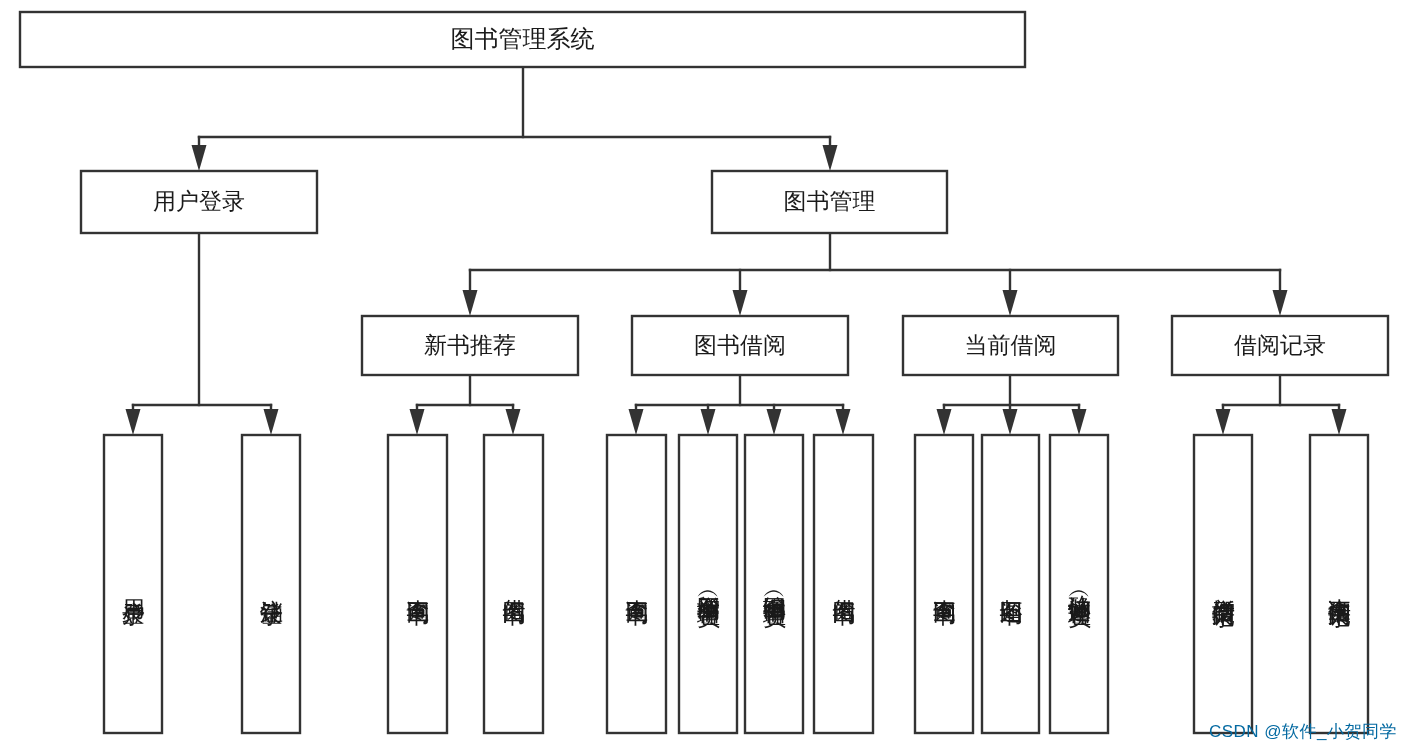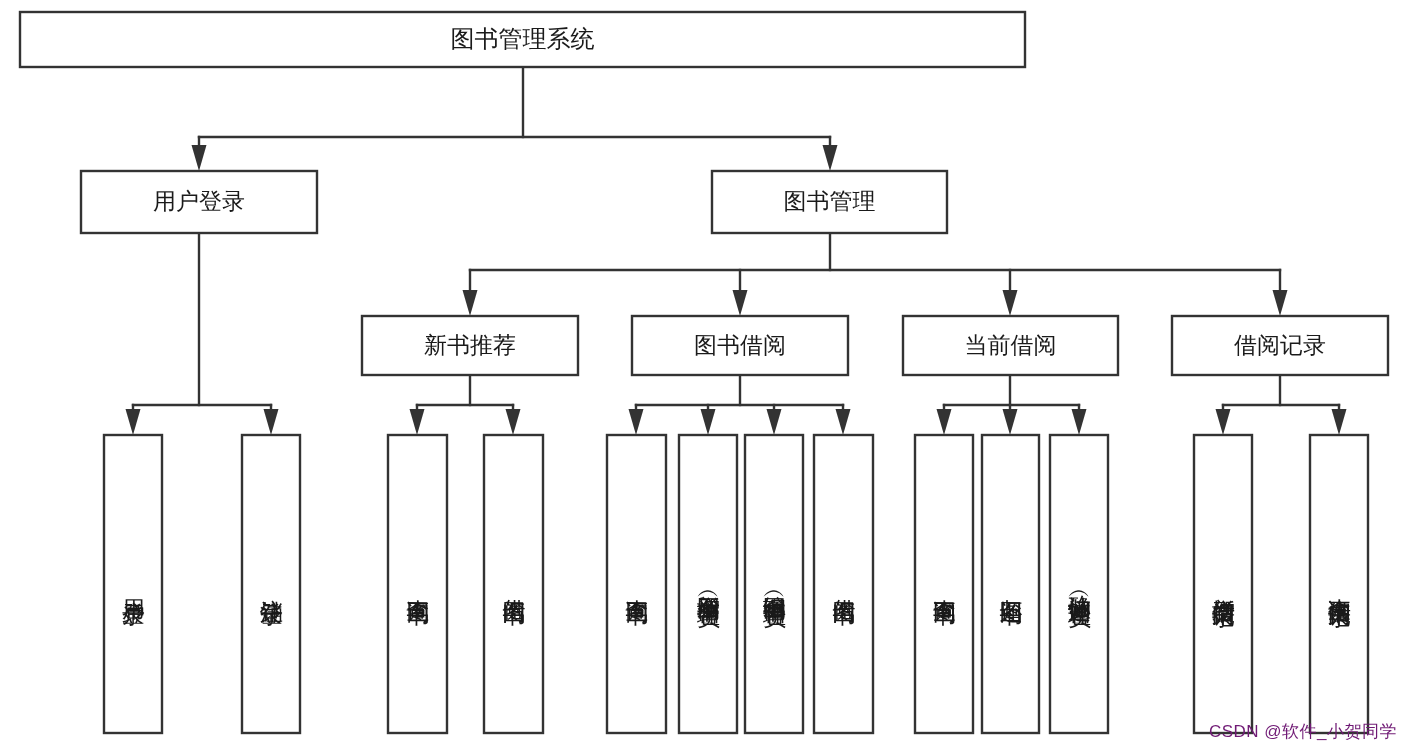--- a/index.html
+++ b/index.html
@@ -73,21 +73,21 @@
     color: #1a1a1a;
     white-space: nowrap;
     text-align: center;
   }
   #watermark {
     position: absolute;
     right: 8px;
     bottom: 4px;
     font-family: "Liberation Sans", "DejaVu Sans", sans-serif;
     font-size: 17px;
-    color: #701a75;
+    color: #0369a1;
     letter-spacing: 0.5px;
     white-space: nowrap;
   }
 </style>
 </head>
 <body>
 
 <div id="diagram-root">
   <svg id="diagram-svg" viewBox="0 0 1405 747" xmlns="http://www.w3.org/2000/svg">
     <g id="connector-layer">

